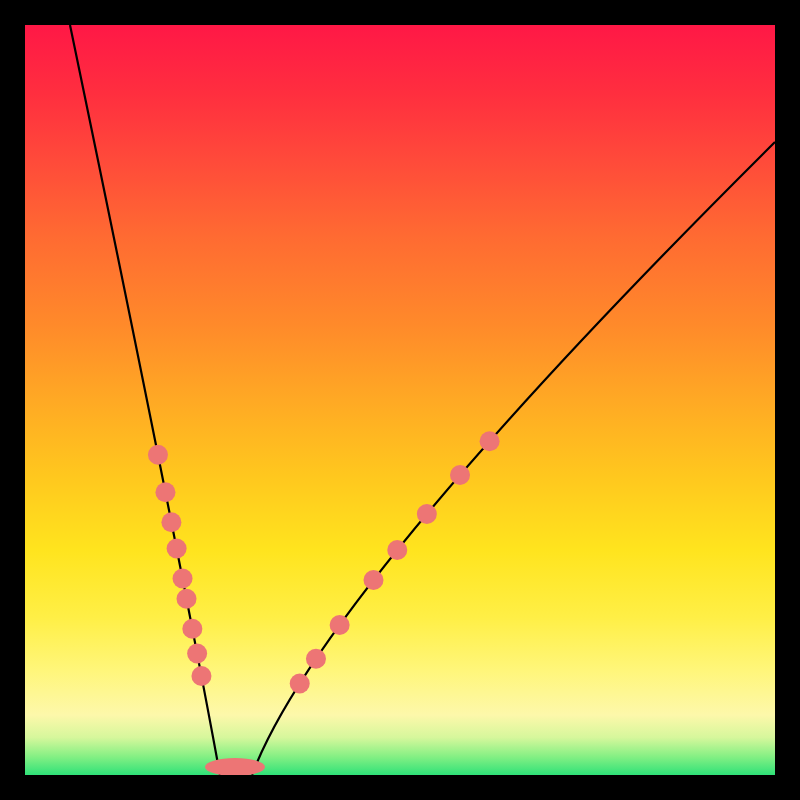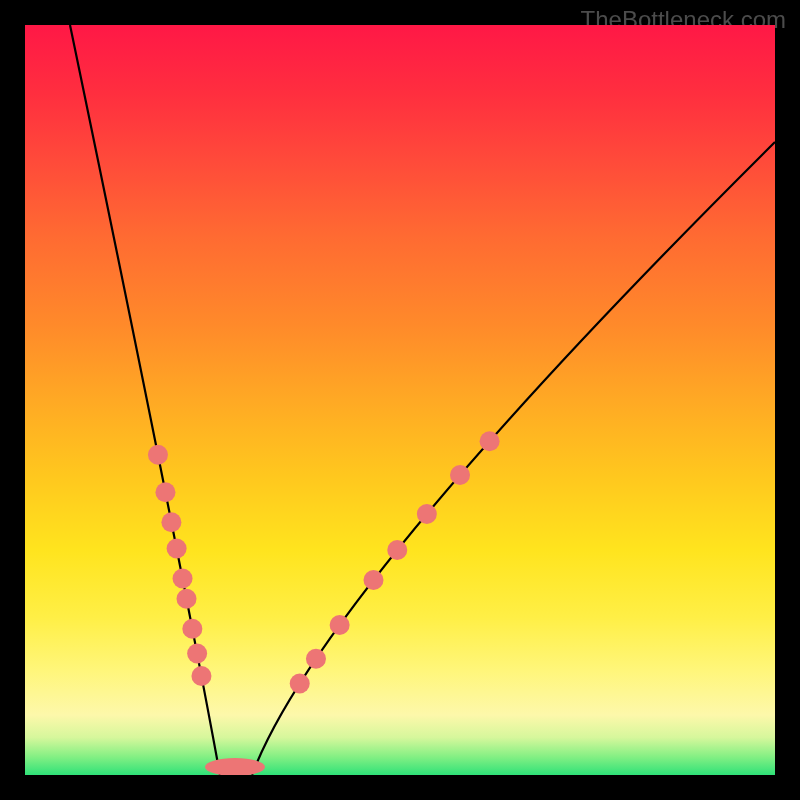--- a/index.html
+++ b/index.html
@@ -24,21 +24,20 @@
       #2fe178 100%);
   }
   svg{position:absolute;inset:0;}
   .curve{fill:none;stroke:#000;stroke-width:2.2;}
   .dot{fill:#ed7575;stroke:none;}
   .pill{fill:#ed7575;}
 </style>
 </head>
 <body>
 <div id="wrap">
-  <div id="watermark">TheBottleneck.com</div>
   <div id="plot">
     <div id="gradient"></div>
     <svg viewBox="0 0 750 750" preserveAspectRatio="none">
       <path id="left-curve" class="curve" d="M 45 0 Q 154 525 195 750"></path>
       <path id="right-curve" class="curve" d="M 750 117 Q 294 570 227 750"></path>
       <g id="overlay">
           <circle cx="132.94429066957647" cy="429.74999999999994" r="10" class="dot"></circle>
           <circle cx="140.44568829276218" cy="467.25" r="10" class="dot"></circle>
           <circle cx="146.41653918220516" cy="497.25" r="10" class="dot"></circle>
           <circle cx="151.61648056654948" cy="523.5" r="10" class="dot"></circle>

